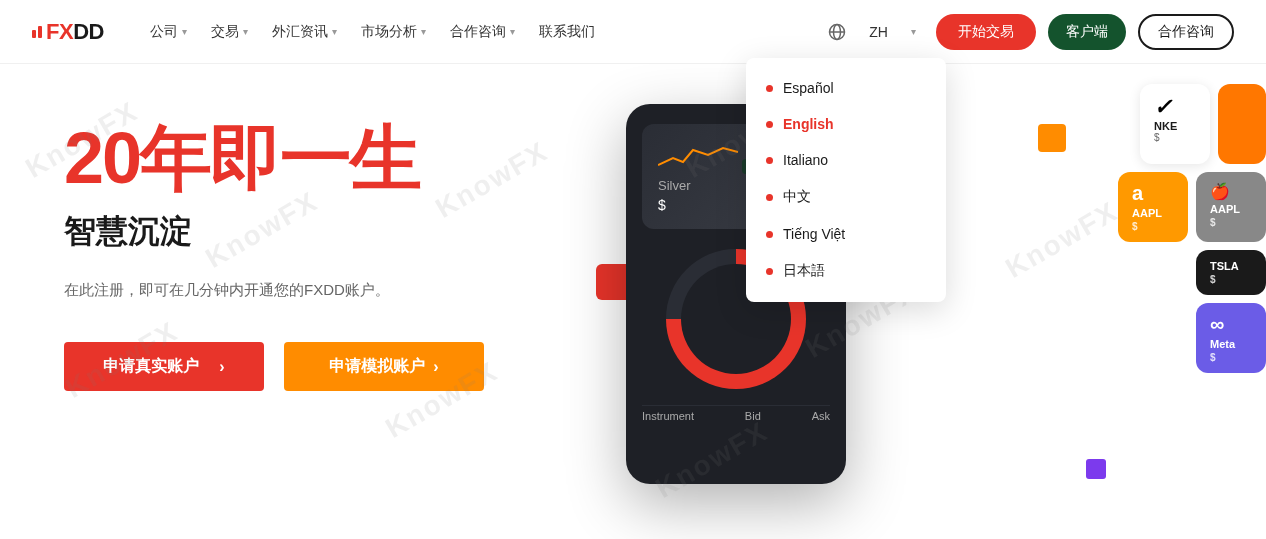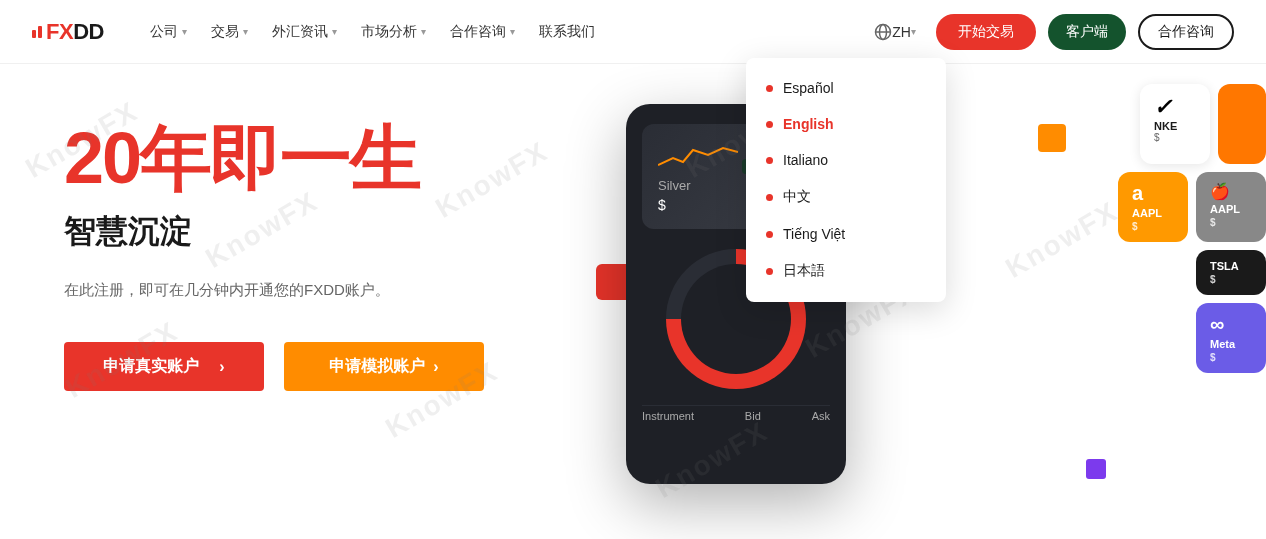--- a/index.html
+++ b/index.html
@@ -69,21 +69,21 @@
     }
 
     .nav-right {
       display: flex;
       align-items: center;
       gap: 12px;
     }
     .lang-selector {
       display: flex;
       align-items: center;
-      gap: 0;
+      gap: 23px;
       cursor: pointer;
       font-size: 14px;
       color: #333;
       padding: 6px 8px;
     }
 
     .btn-start {
       background: #e8342a;
       color: #fff;
       border: none;

